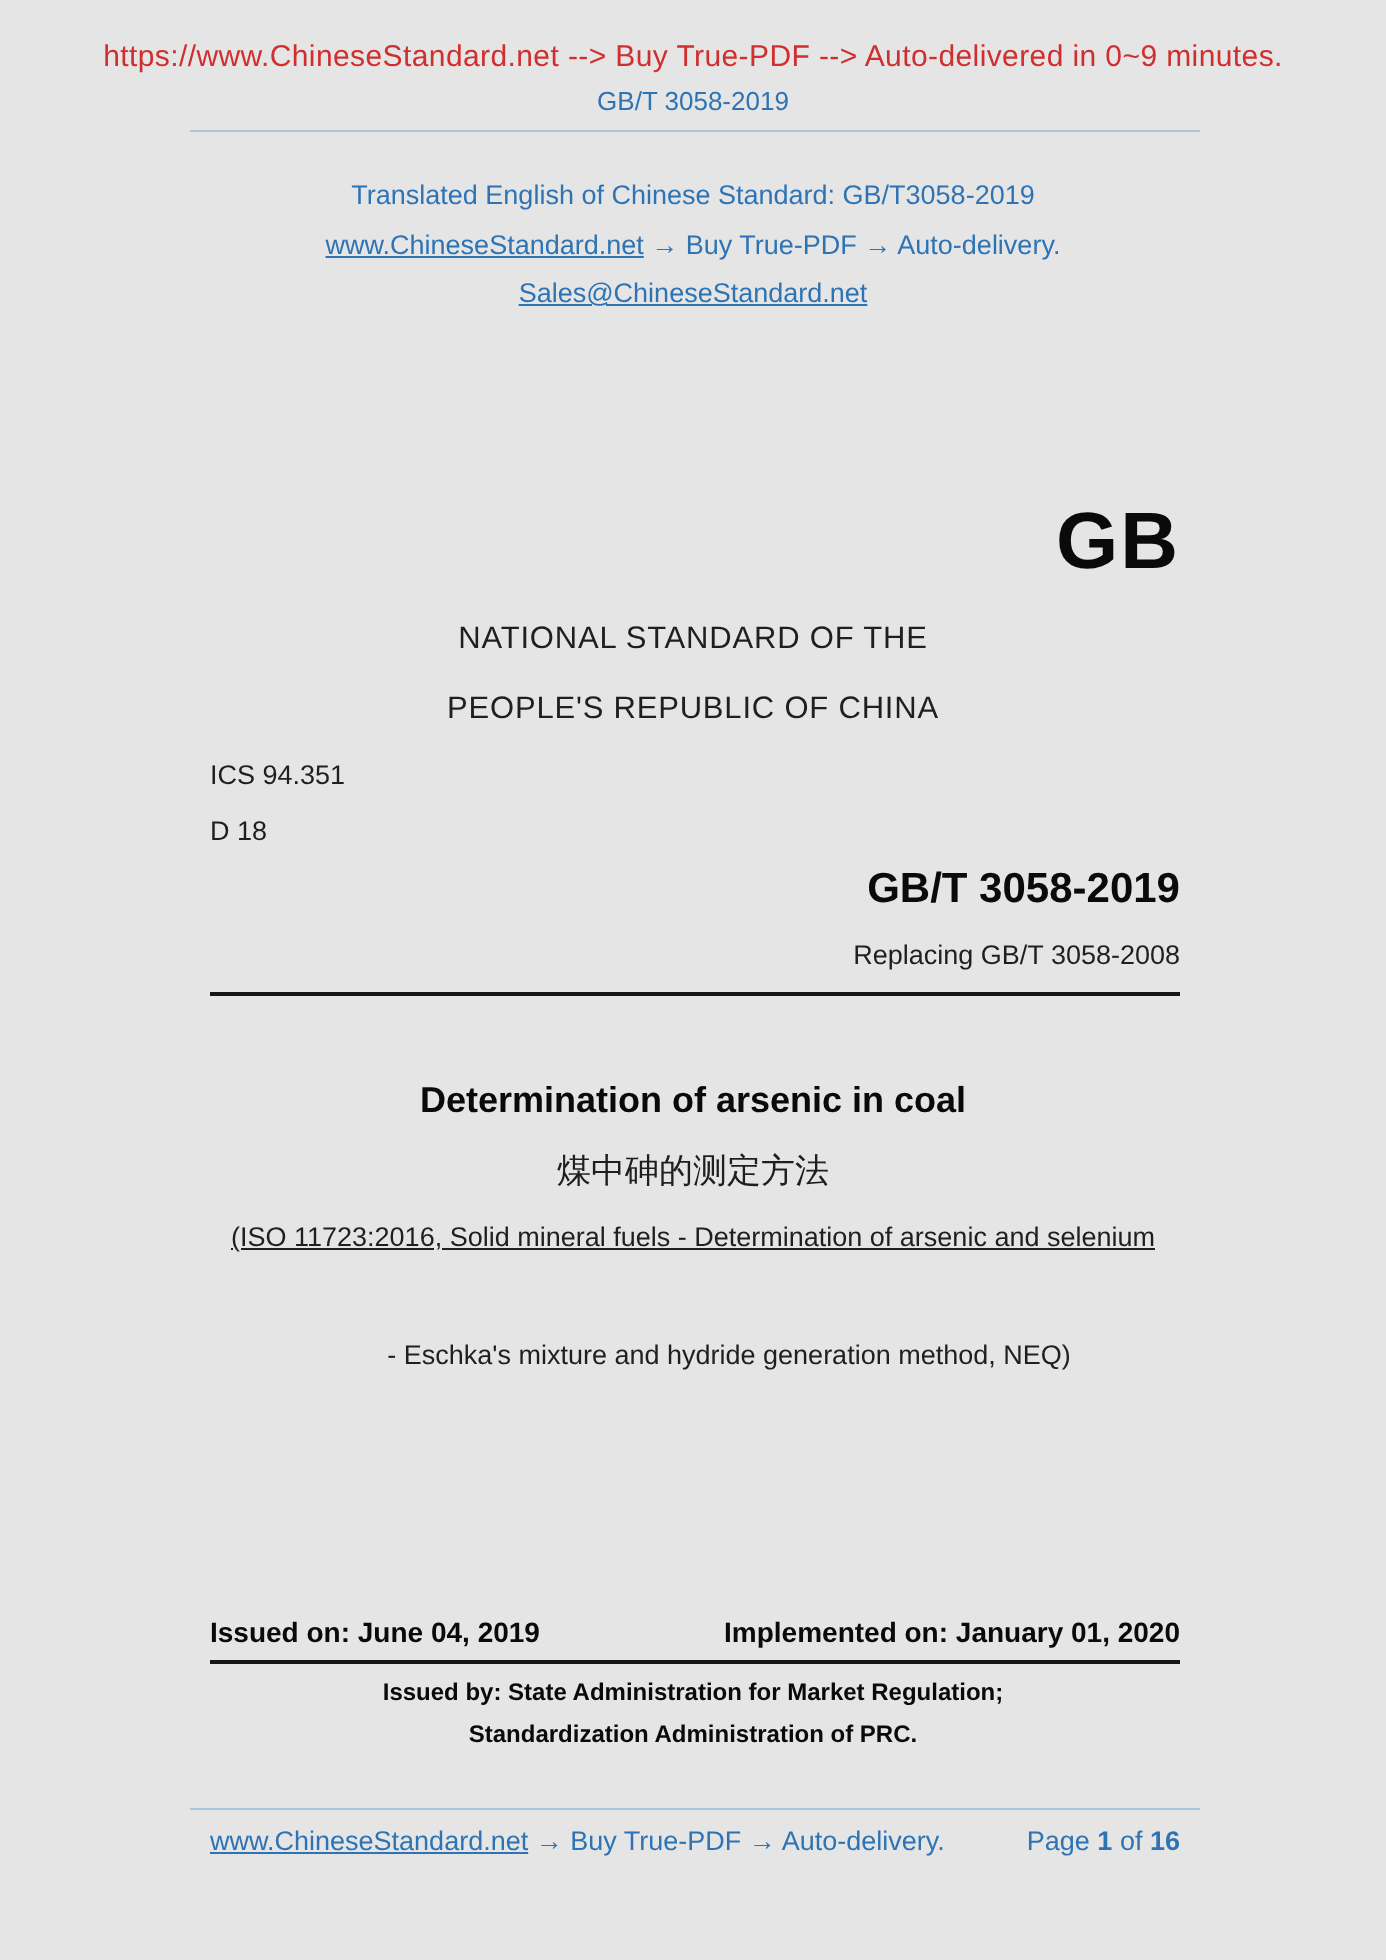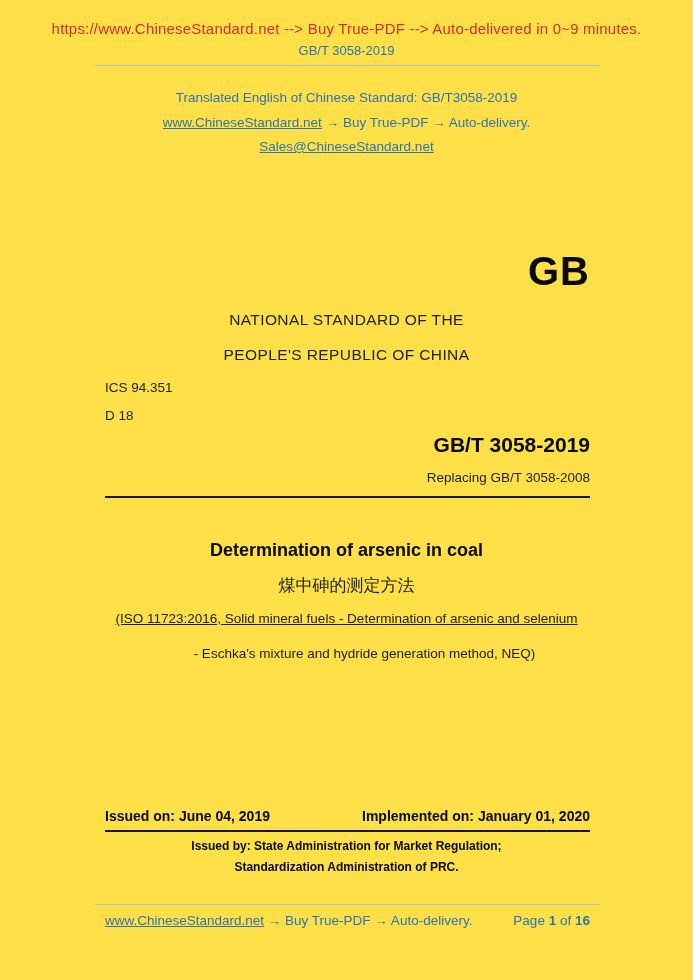--- a/index.html
+++ b/index.html
@@ -5,21 +5,21 @@
   * { margin: 0; padding: 0; box-sizing: border-box; }
   html, body { background: #ffffff; }
   body {
     width: 693px; height: 980px;
     font-family: "Liberation Sans", "DejaVu Sans", sans-serif;
     overflow: hidden;
   }
   .page {
     position: relative;
     width: 693px; height: 980px;
-    background: #fde047;
+    background: #e5e5e5;
   }
   .abs { position: absolute; }
   .centered { left: 0; right: 0; text-align: center; }
 
   .banner {
     top: 20px;
     color: #d02f2f;
     font-size: 15px;
     letter-spacing: 0.2px;
   }
@@ -67,21 +67,21 @@
   .hr-black { height: 2px; background: #161616; }
   .hr2 { top: 496px; left: 105px; width: 485px; }
 
   .title-en { top: 540px; font-size: 18px; font-weight: 700; color: #0a0a0a; }
   .title-zh {
     top: 574px; font-size: 17px; color: #1f1f1f;
     font-family: "Liberation Serif", "DejaVu Serif", serif;
   }
   .iso-line { font-size: 13.5px; color: #1f1f1f; }
   .iso1 { top: 611px; text-decoration: underline; }
-  .iso2 { top: 646px; margin-left: 36px; }
+  .iso2 { top: 670px; margin-left: 36px; }
 
   .dates {
     top: 808px; left: 105px; right: 103px;
     display: flex; justify-content: space-between;
     font-size: 14px; font-weight: 700; color: #0a0a0a; gap: 32px;
   }
   .hr3 { top: 830px; left: 105px; width: 485px; }
 
   .issuer-line { font-size: 12px; font-weight: 700; color: #0a0a0a; }
   .issuer1 { top: 839px; }

